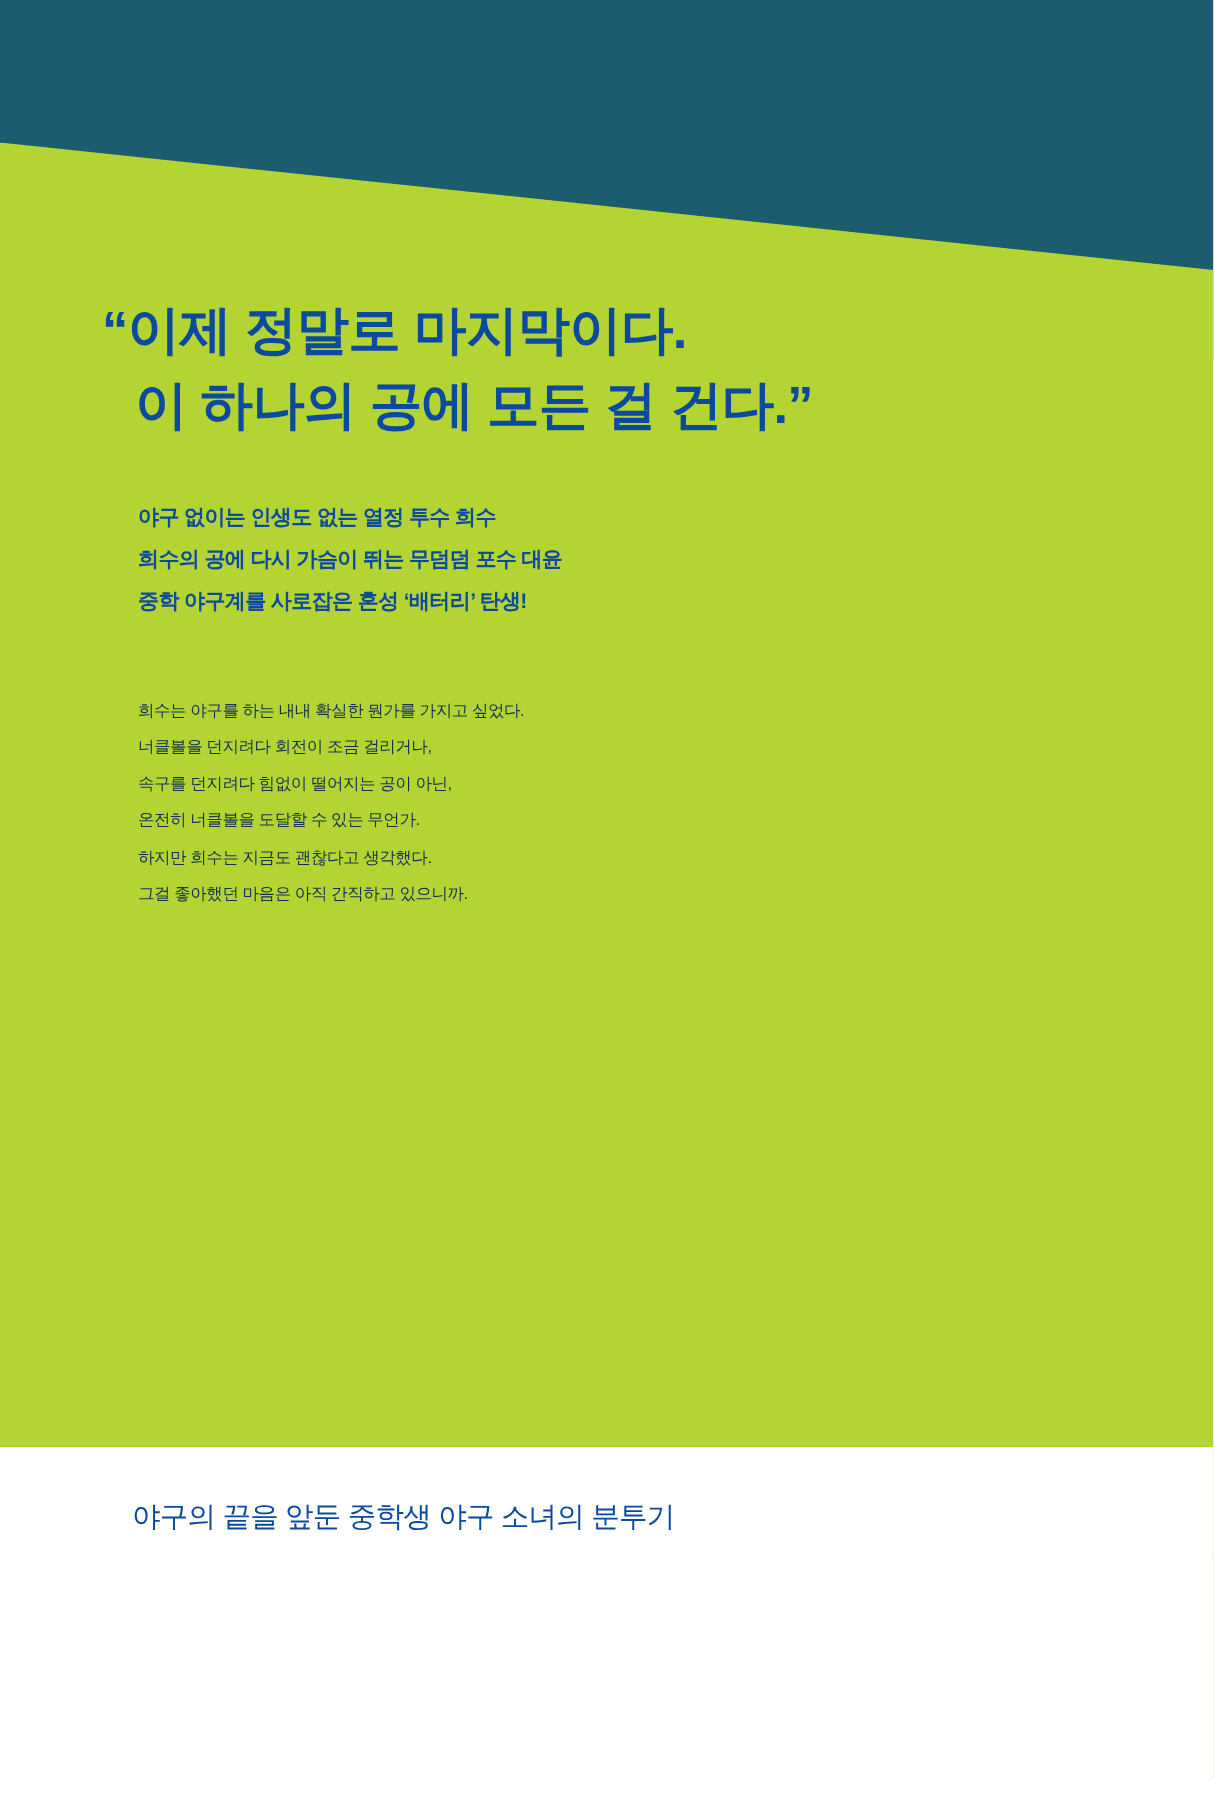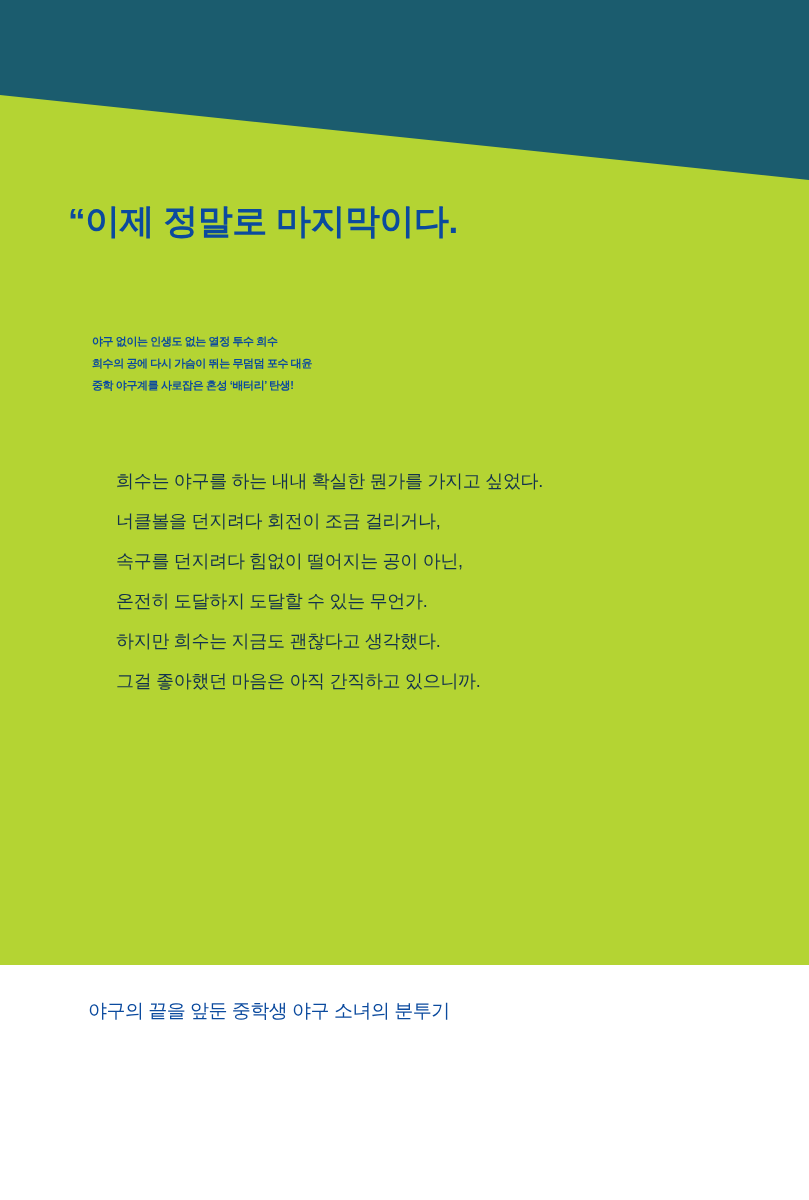--- a/index.html
+++ b/index.html
@@ -68,37 +68,36 @@
     display: block;
     padding-left: 22px;
   }
 
   .lede {
     position: absolute;
     left: 92px;
     top: 330px;
     width: 640px;
     color: #0b4a9e;
-    font-size: 11px;
+    font-size: 14px;
     font-weight: bold;
     line-height: 2.0;
     letter-spacing: -0.4px;
   }
   .lede div { white-space: nowrap; }
 
   .body-copy {
     position: absolute;
     left: 92px;
     top: 462px;
     width: 660px;
     color: #13324d;
-    font-size: 18px;
+    font-size: 11px;
     line-height: 2.22;
     letter-spacing: -0.3px;
-    margin-left: 24px;
   }
   .body-copy div { white-space: nowrap; }
 
   .tagline {
     position: absolute;
     left: 88px;
     top: 998px;
     width: 660px;
     color: #0b4a9e;
     font-size: 19px;
@@ -156,33 +155,34 @@
 <body>
 
 <div class="cover">
 
   <div class="top-band"></div>
   <div class="green-panel"></div>
   <div class="bottom-area"></div>
 
   <div class="headline">
     <span class="line1">“이제 정말로 마지막이다.</span>
+    <span class="line2">이 하나의 공에 모든 걸 건다.”</span>
   </div>
 
   <div class="lede">
     <div>야구 없이는 인생도 없는 열정 투수 희수</div>
     <div>희수의 공에 다시 가슴이 뛰는 무덤덤 포수 대윤</div>
     <div>중학 야구계를 사로잡은 혼성 ‘배터리’ 탄생!</div>
   </div>
 
   <div class="body-copy">
     <div>희수는 야구를 하는 내내 확실한 뭔가를 가지고 싶었다.</div>
     <div>너클볼을 던지려다 회전이 조금 걸리거나,</div>
     <div>속구를 던지려다 힘없이 떨어지는 공이 아닌,</div>
-    <div>온전히 도달하지 도달할 수 있는 무언가.</div>
+    <div>온전히 너클볼을 도달할 수 있는 무언가.</div>
     <div>하지만 희수는 지금도 괜찮다고 생각했다.</div>
     <div>그걸 좋아했던 마음은 아직 간직하고 있으니까.</div>
   </div>
 
   <div class="tagline">야구의 끝을 앞둔 중학생 야구 소녀의 분투기</div>
 
   <div class="barcode" id="barcode">
       <div class="bar" style="width: 4.05px;"></div>
       <div class="bar" style="width: 1.35px; background: transparent;"></div>
       <div class="bar" style="width: 1.35px;"></div>

